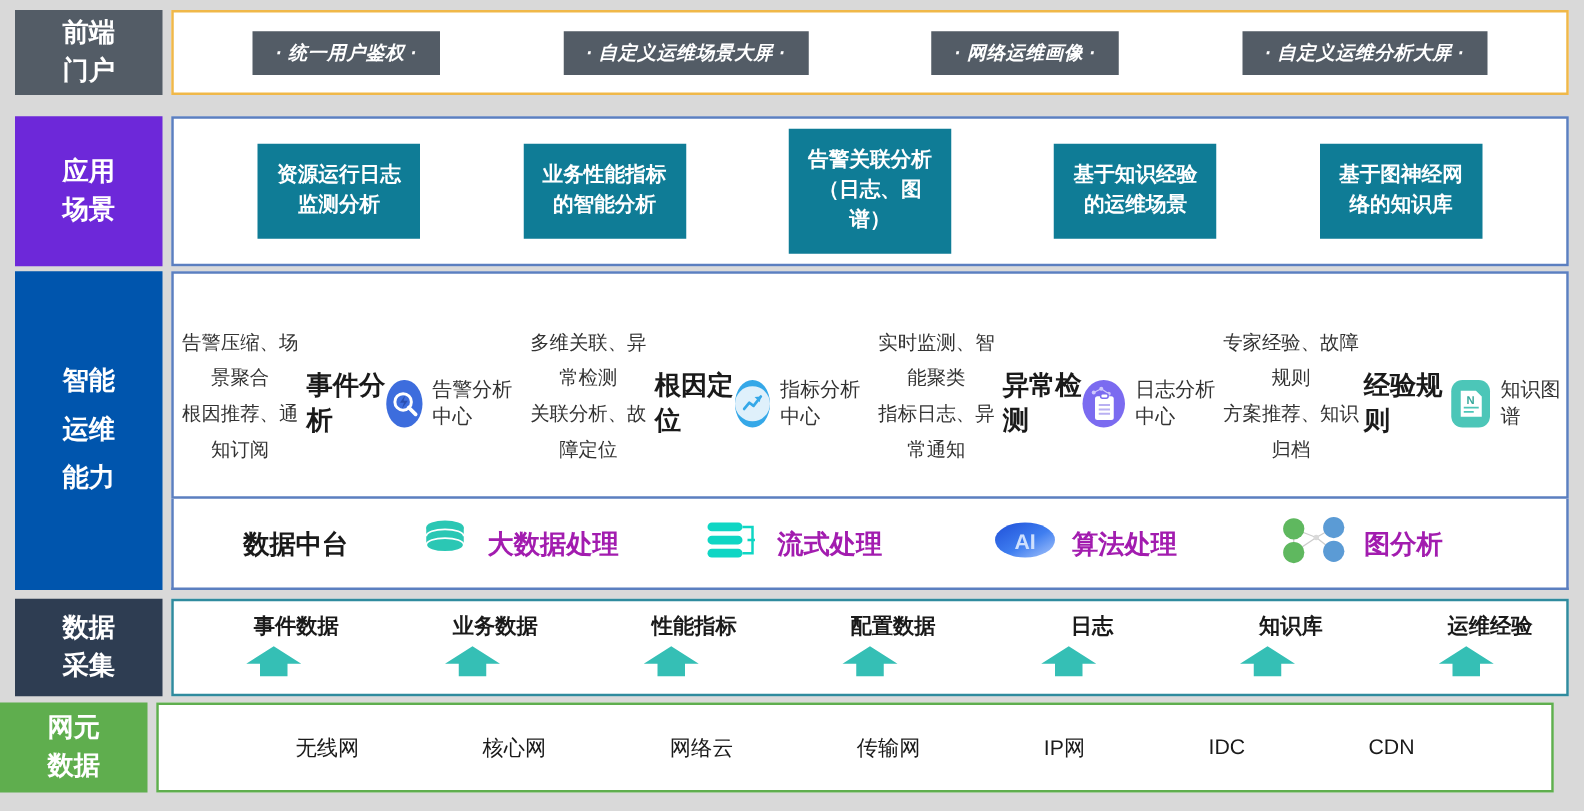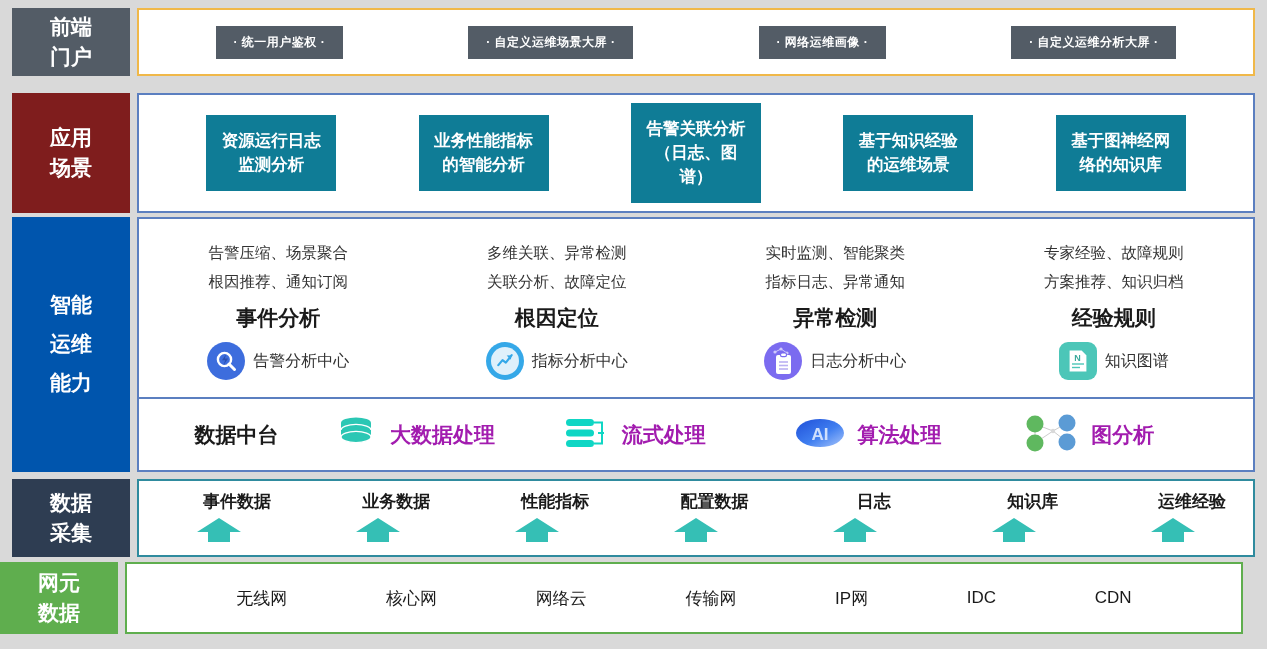--- a/index.html
+++ b/index.html
@@ -17,41 +17,41 @@
     flex:0 0 118px;width:118px;
   }
   .panel{position:relative;background:#ffffff;box-sizing:border-box;flex:1;}
 
   
   #row-portal{left:12px;top:8px;width:1243px;height:68px;border-radius:14px;}
   #row-portal .lbl{background:#535c66;}
   #row-portal .panel{border:2px solid #f0b849;margin-left:7px;
       display:flex;align-items:center;justify-content:space-around;padding:0 14px;}
   .portal-chip{
-    background:#535c66;color:#fff;font-weight:bold;font-size:12px;
-    padding:8px 18px;white-space:nowrap;letter-spacing:.5px;
+    background:#535c66;color:#fff;font-weight:bold;font-size:15px;
+    padding:8px 18px;white-space:nowrap;letter-spacing:.5px;font-style:italic;
   }
 
   
   #row-app{left:12px;top:93px;width:1243px;height:120px;}
-  #row-app .lbl{background:#7f1d1d;}
+  #row-app .lbl{background:#6d28d9;}
   #row-app .panel{border:2px solid #5b7fc0;margin-left:7px;
       display:flex;align-items:center;justify-content:space-around;padding:0 26px;}
   .app-chip{
     background:#0f7c96;color:#fff;font-weight:bold;font-size:16.5px;line-height:1.45;
     text-align:center;padding:14px 14px;width:130px;box-sizing:border-box;
   }
 
   
   #row-aiops{left:12px;top:217px;width:1243px;height:255px;}
   #row-aiops .lbl{background:#0055ad;line-height:1.85;}
   #row-aiops .stack{display:flex;flex-direction:column;flex:1;margin-left:7px;}
   #aiops-top{border:2px solid #5b7fc0;background:#fff;flex:0 0 182px;position:relative;box-sizing:border-box;
       display:flex;}
-  .cap-col{flex:1;display:flex;flex-direction:column;align-items:center;padding-top:20px;}
+  .cap-col{flex:1;display:flex;flex-direction:row;align-items:center;padding-top:20px;}
   .cap-bullets{font-size:15.5px;color:#333;line-height:1.85;text-align:center;}
   .cap-title{font-size:21px;font-weight:bold;color:#1a1a1a;margin-top:8px;}
   .cap-tool{display:flex;align-items:center;gap:8px;margin-top:10px;}
   .cap-tool-label{font-size:16px;color:#333;}
 
   #aiops-bottom{border:2px solid #5b7fc0;border-top:none;background:#fff;flex:1;box-sizing:border-box;
       display:flex;align-items:center;}
   .dm-title{font-size:21px;font-weight:bold;color:#1a1a1a;width:195px;text-align:center;}
   .dm-item{flex:1;display:flex;align-items:center;justify-content:flex-start;gap:12px;}
   .dm-label{font-size:21px;font-weight:bold;color:#a21caf;}

